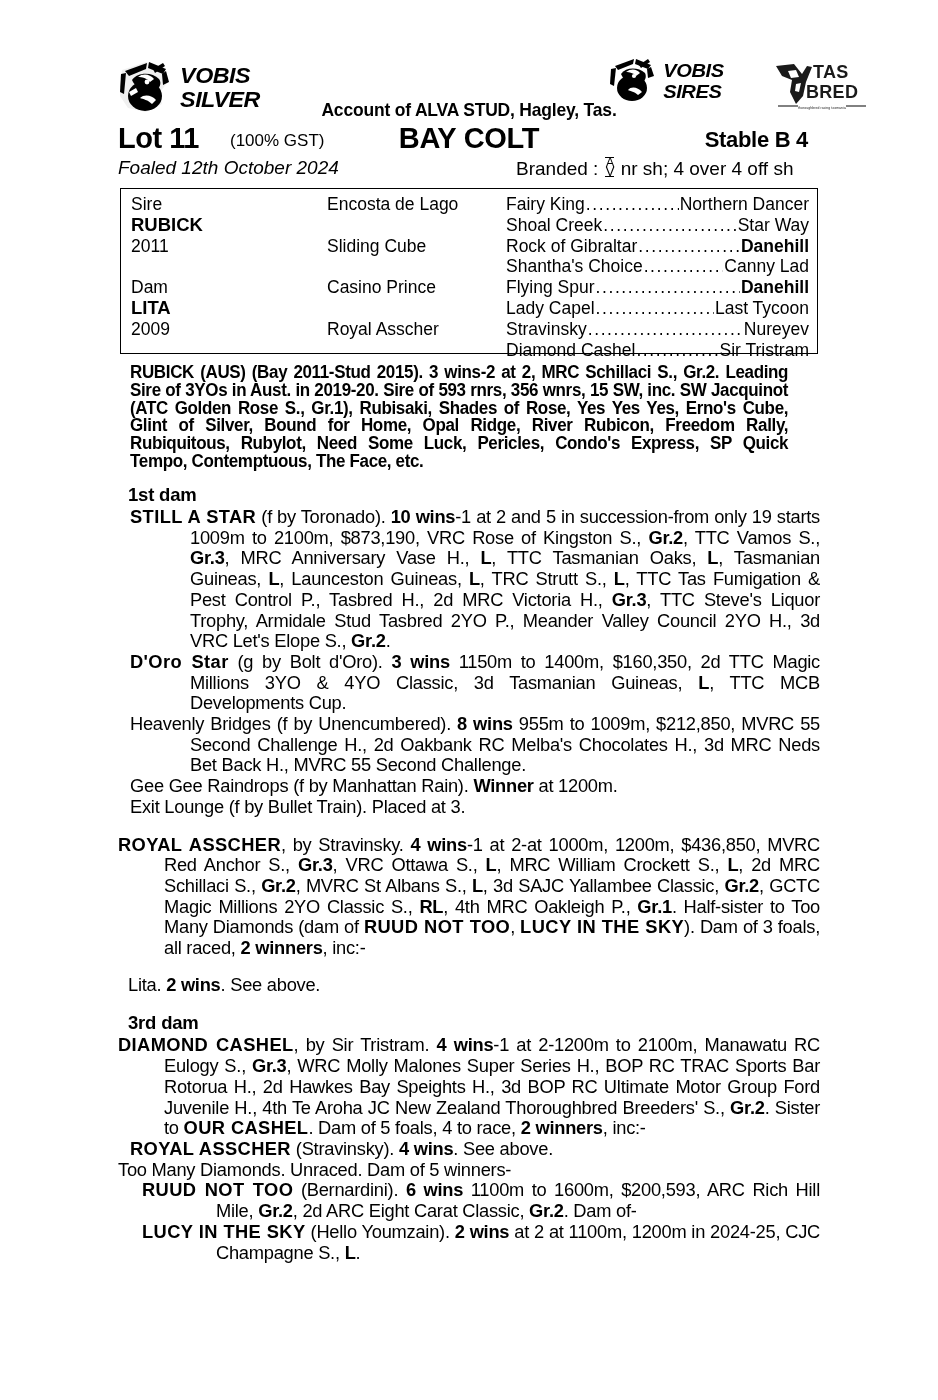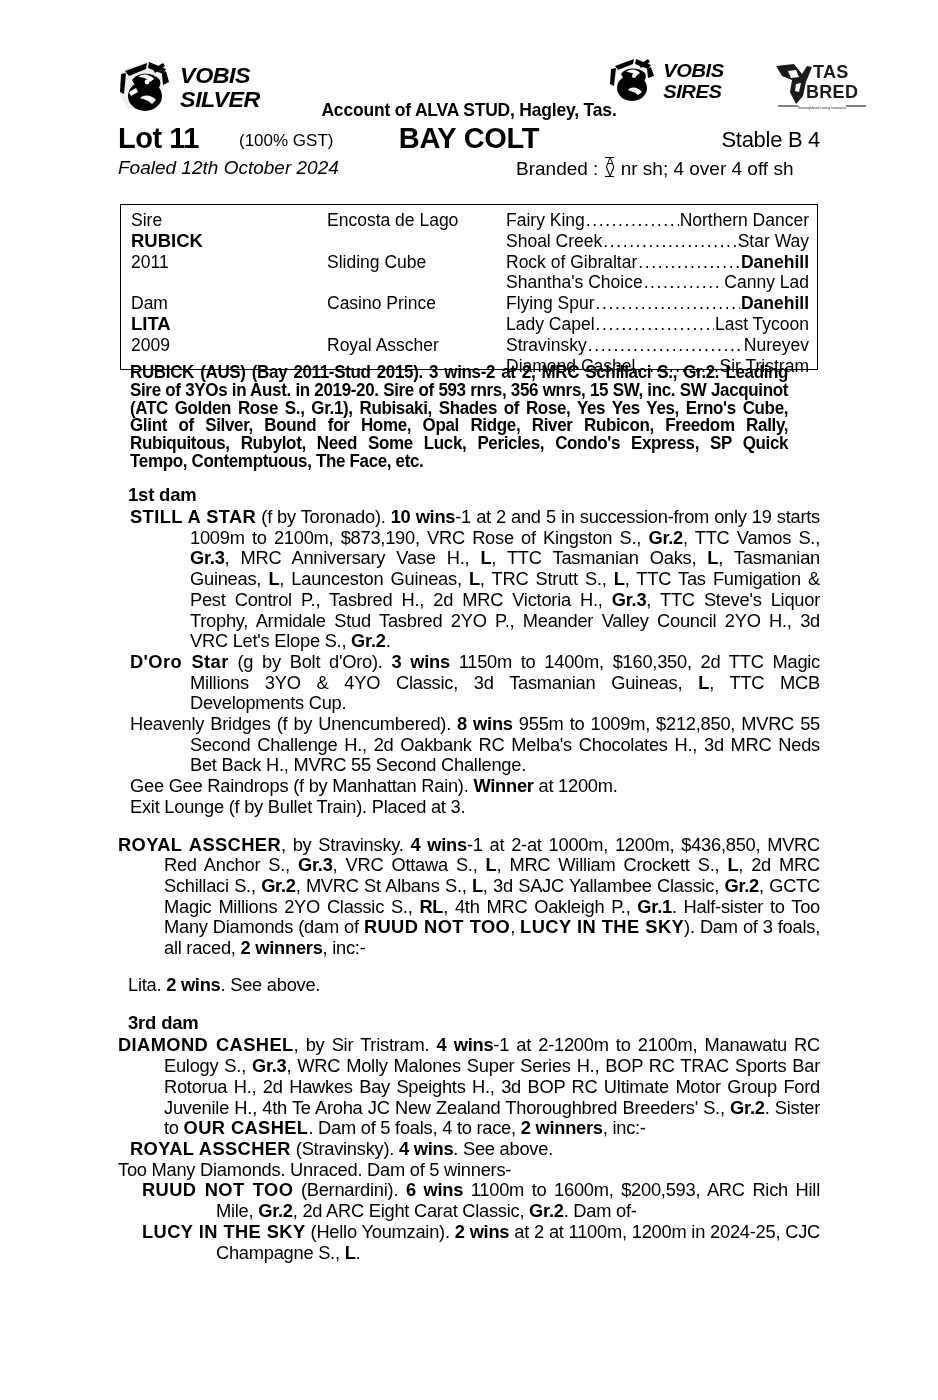--- a/index.html
+++ b/index.html
@@ -42,30 +42,30 @@
     transform-origin: center;
   }
 
   .hdr-row1 { position: absolute; left: 118px; top: 122px; width: 702px; height: 32px; }
   .lot-label {
     position: absolute; left: 0; top: 0;
     font-size: 29px; font-weight: bold; letter-spacing: -0.5px; text-align: right;
   }
   .gst-label {
     position: absolute; left: 112px; top: 9px;
-    font-size: 17px; font-weight: normal; margin-left: 9px;
+    font-size: 17px; font-weight: normal;
   }
   .bay-colt {
     position: absolute; left: 0; top: 0; width: 702px;
     text-align: center;
     font-size: 29px; font-weight: bold; letter-spacing: -0.3px;
   }
   .stable {
-    position: absolute; right: 0; top: 5px;
-    font-size: 22px; font-weight: normal; letter-spacing: -0.3px;
+    position: absolute; right: 12px; top: 5px;
+    font-size: 22px; font-weight: bold; letter-spacing: -0.3px;
   }
 
   .hdr-row2 { position: absolute; left: 118px; top: 157px; width: 702px; height: 26px; }
   .foaled {
     position: absolute; left: 0; top: 0;
     font-size: 19px;
     font-style: italic;
   }
   .branded {
     position: absolute; left: 398px; top: 0;
@@ -80,21 +80,21 @@
     border-top: 1px solid #000;
     border-bottom: 1px solid #000;
     padding: 0 1px;
     margin: 0 1px;
     letter-spacing: -1px;
   }
   .brand-mark span { display:block; height: 9px; line-height: 9px; font-weight: 500; }
 
   
   .ped-table {
-    position: absolute; left: 120px; top: 204px;
+    position: absolute; left: 120px; top: 188px;
     width: 698px; height: 166px;
     border: 1.6px solid #000;
   }
   .ped-inner { position: relative; width: 100%; height: 100%; }
   .ped-col1 { position: absolute; left: 10px;  top: 5px;  width: 190px; }
   .ped-col2 { position: absolute; left: 206px; top: 5px;  width: 170px; }
   .ped-col3 { position: absolute; left: 385px; top: 5px;  width: 303px; }
 
   .ped-line { font-size: 17.5px; line-height: 20.8px; white-space: nowrap; }
   .ped-line.bold { font-weight: bold; font-size: 18.5px; }

